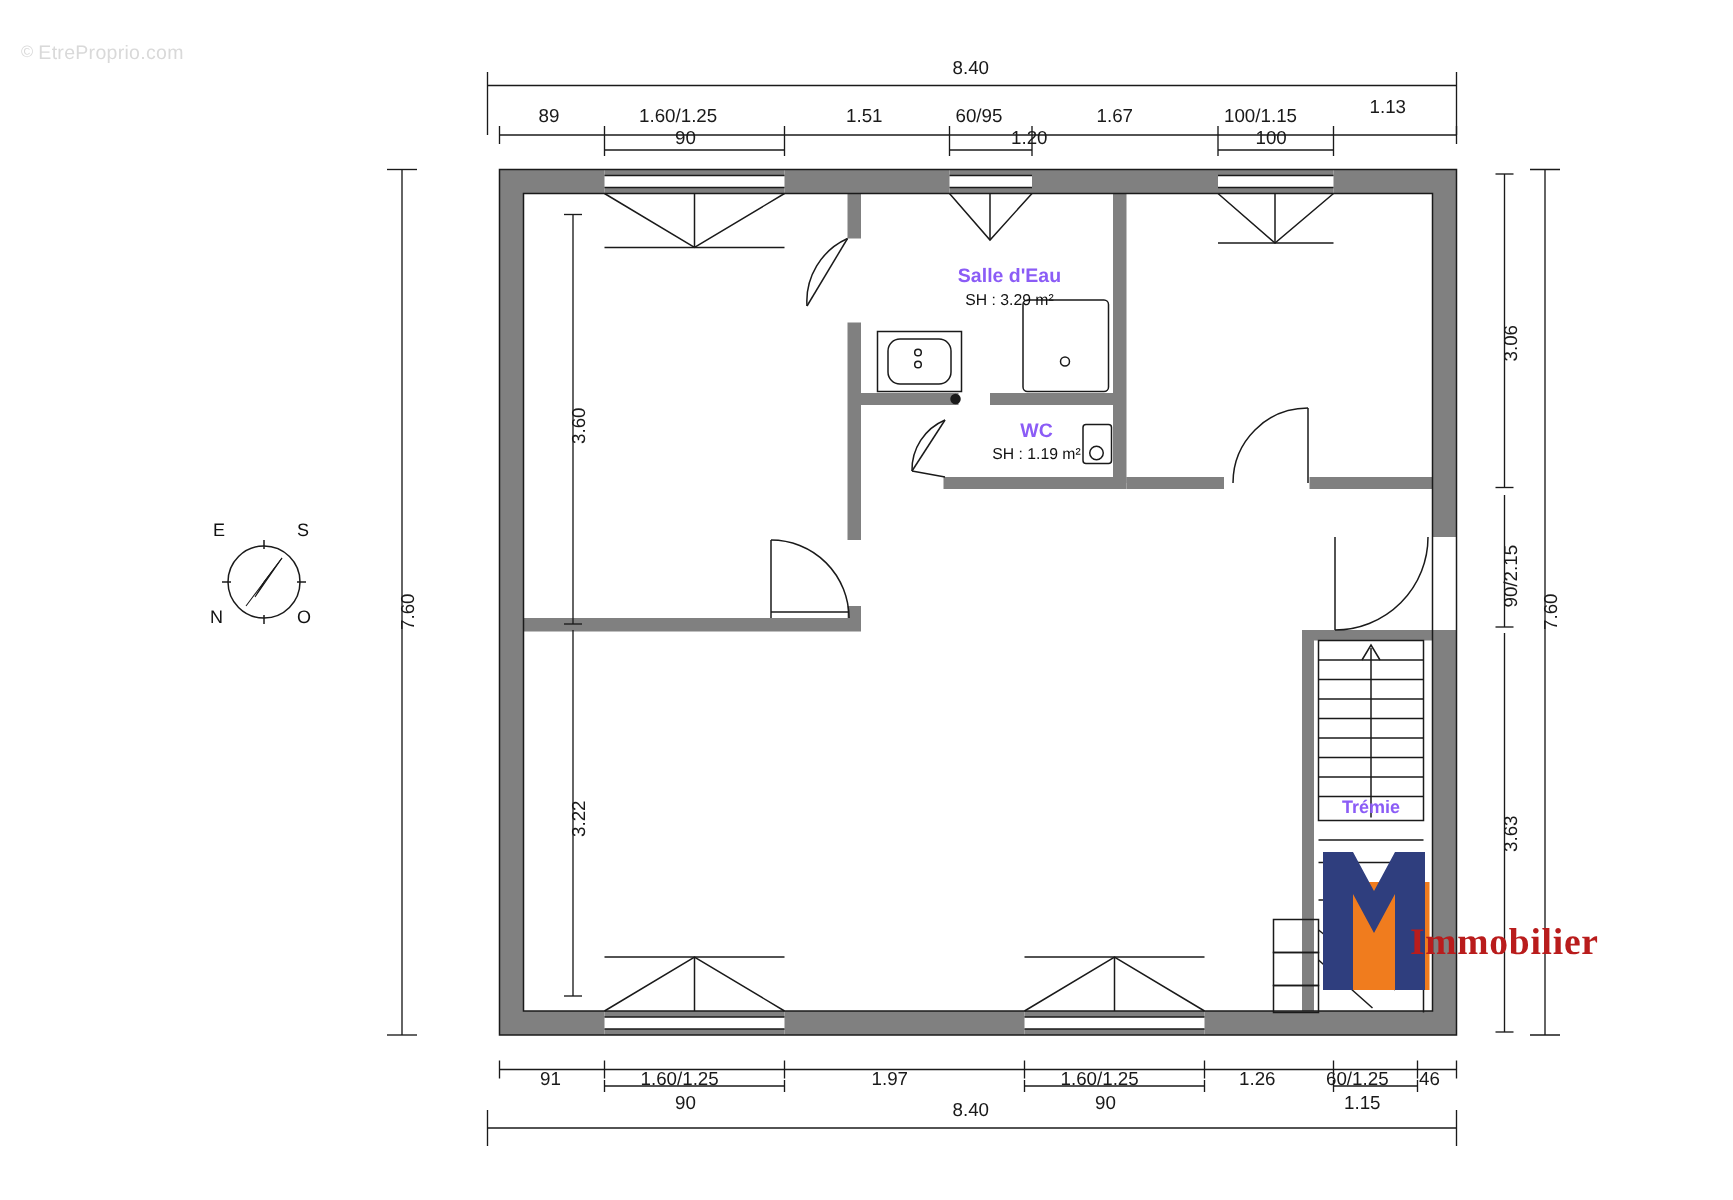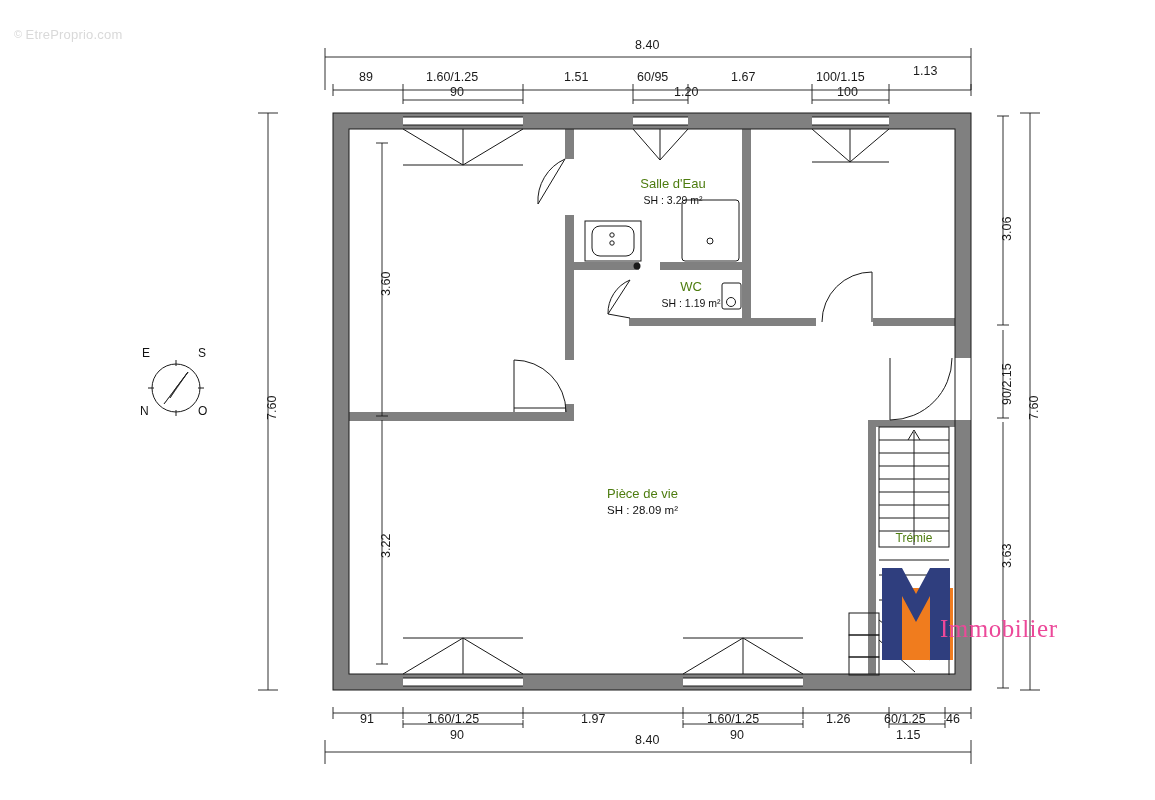--- a/index.html
+++ b/index.html
@@ -26,41 +26,41 @@
   }
   .dim.v{
     transform-origin:0 0;
     transform:rotate(-90deg);
   }
 
   
   .room{
     position:absolute;text-align:center;white-space:nowrap;
   }
-  .room .nm{font-size:13px;font-weight:normal;color:#4d7c0f;}
+  .room .nm{font-size:13px;font-weight:bold;color:#8b5cf6;}
   .room .sh{font-size:11.5px;color:#111;margin-top:3px;}
   .room.small .nm{font-size:12px;}
   .room.small .sh{font-size:10.5px;}
 
   
   .compass{position:absolute;left:128px;top:340px;width:96px;height:96px;}
   .compass .lbl{position:absolute;font-size:12px;color:#111;}
 
   
   .logo{position:absolute;left:790px;top:560px;width:330px;height:105px;}
   .logo-text{
     position:absolute;left:0;top:0;
     font-family:"Liberation Serif", serif;
     font-weight:bold;font-size:46px;color:#2f3e7e;letter-spacing:1px;
     white-space:nowrap;
   }
   .logo-sub{
     position:absolute;left:150px;top:55px;
     font-family:"Liberation Serif", serif;
-    font-weight:normal;font-size:25px;color:#ec4899;letter-spacing:.5px;
+    font-weight:bold;font-size:25px;color:#b91c1c;letter-spacing:.5px;
   }
 </style>
 </head>
 <body>
 
 <div class="plan">
 
   <div class="watermark">
     <span class="c">©&nbsp;</span><span>EtreProprio.com</span>
   </div>
@@ -312,24 +312,20 @@
     <div class="nm" style="font-size:13px;">Salle d'Eau</div>
     <div class="sh">SH : 3.29 m²</div>
   </div>
 
 
   <div class="room small" style="left:636px;top:279px;width:110px;">
     <div class="nm" style="font-size:13px;">WC</div>
     <div class="sh">SH : 1.19 m²</div>
   </div>
 
-  <div class="room" style="left:575px;top:486px;width:135px;">
-    <div class="nm">Pièce de vie</div>
-    <div class="sh">SH : 28.09 m²</div>
-  </div>
 
   <div class="room small" style="left:872px;top:531px;width:84px;">
     <div class="nm" style="font-size:12px;">Trémie</div>
   </div>
 
   <div class="dim" style="left:635px;top:38px;">8.40</div>
 
   <div class="dim" style="left:359px;top:70px;text-align:center;">89</div>
   <div class="dim" style="left:426px;top:70px;">1.60/1.25</div>
   <div class="dim" style="left:564px;top:70px;">1.51</div>

